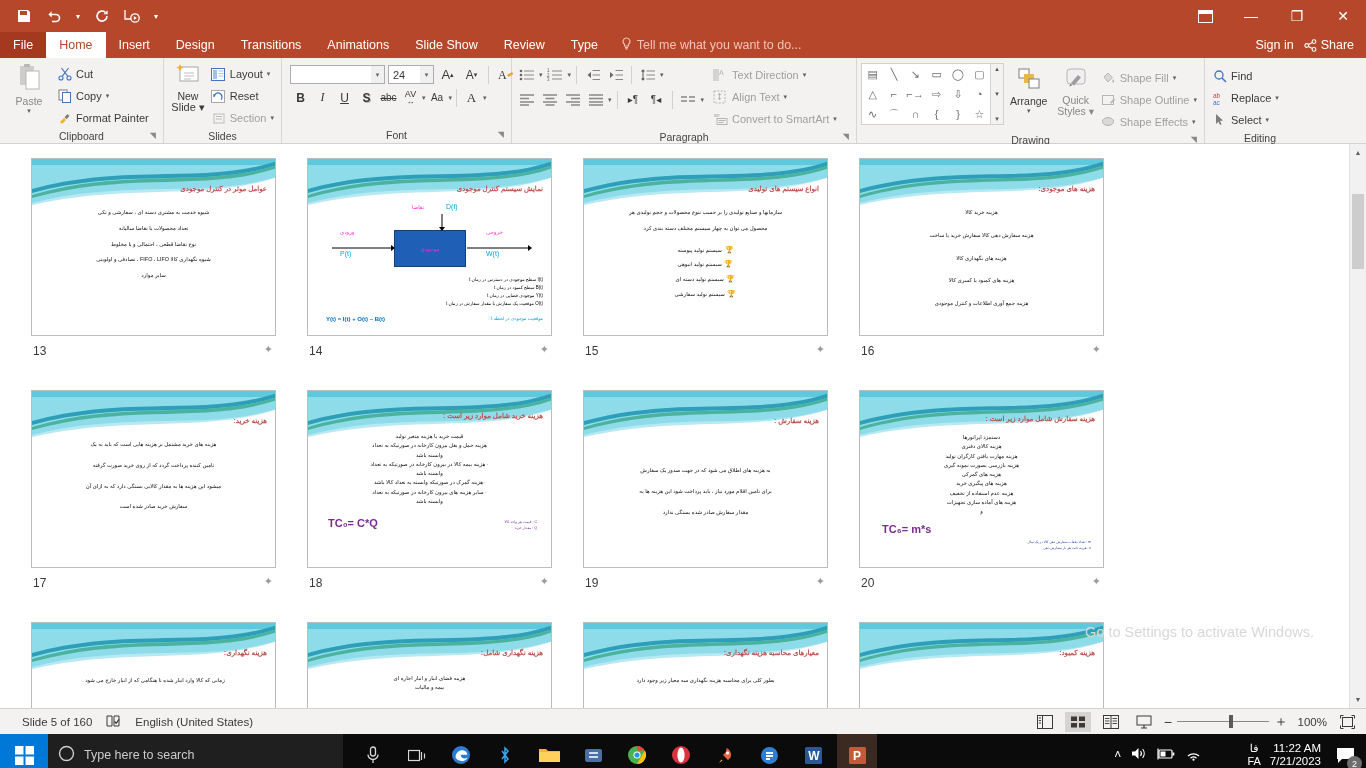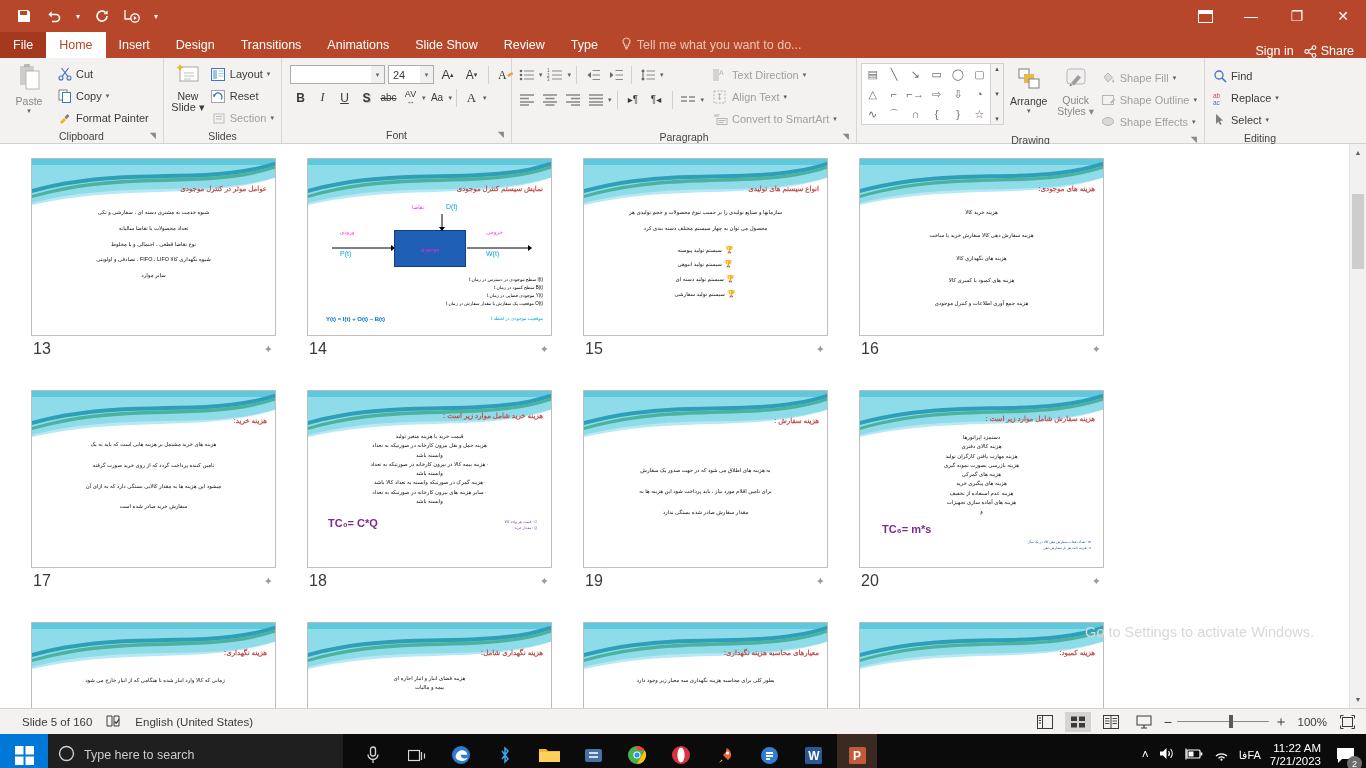--- a/index.html
+++ b/index.html
@@ -28,21 +28,21 @@
     direction:rtl; unicode-bidi:plaintext;
   }
   .win-ctrls{ margin-left:auto; display:flex; height:32px; z-index:3;}
   .win-ctrls div{
     width:46px;height:32px;display:flex;align-items:center;justify-content:center;
     color:#fff;font-size:14px;
   }
 
   
   .tabsrow{
-    height:26px; background:#b7472a; display:flex; align-items:flex-end;
+    height:26px; background:#b7472a; display:flex; align-items:center;
     position:relative;
   }
   .tab{
     padding:0 13px; height:26px; line-height:26px; font-size:12.5px;
     color:#fff; cursor:default; white-space:nowrap;
   }
   .tab.file{ background:#a5391f; }
   .tab.active{ background:#ffffff; color:#b7472a; }
   .tellme{
     display:flex;align-items:center;gap:5px;height:26px;
@@ -137,21 +137,21 @@
     text-align:center; color:#0f0f0f;
   }
   .bline{ font-size:5.4px; line-height:1.25; margin-bottom:9px; white-space:nowrap; }
   .bline.tight{ margin-bottom:2.5px; }
   .bullet-ico{ color:#e8a33d; font-size:7px; margin-left:3px; }
   .formula{
     color:#7b2b8f; font-size:11px; font-weight:bold; direction:ltr;
     display:inline-block;
   }
   .caption{
-    position:absolute; bottom:-22px; left:2px; font-size:16px; color:#3b3a39;
+    position:absolute; bottom:-22px; left:2px; font-size:12px; color:#3b3a39;
   }
   .star{
     position:absolute; bottom:-20px; right:3px; font-size:11px; color:#9a9a9a;
   }
 
   
   .vscroll{
     position:absolute; right:0; top:0; bottom:0; width:17px; background:#f1f1f1;
     border-left:1px solid #e0e0e0;
   }
@@ -182,21 +182,21 @@
   .startbtn{width:48px;height:42px;display:flex;align-items:center;justify-content:center;background:#0078d7;}
   .searchbox{
     width:295px;height:42px;background:#1f1f1f;display:flex;align-items:center;gap:9px;
     padding:0 10px;font-size:12.5px;color:#cccccc;
   }
   .tb-icons{display:flex;align-items:center;gap:4px;padding-left:10px;}
   .tb-ico{width:40px;height:42px;display:flex;align-items:center;justify-content:center;font-size:17px;position:relative;}
   .tb-ico.run::after{content:"";position:absolute;bottom:1px;left:9px;right:9px;height:2px;background:#6fb3e0;}
   .tray{margin-left:auto;display:flex;align-items:center;gap:9px;padding-right:6px;font-size:12px;}
   .clock{display:flex;flex-direction:column;align-items:flex-end;line-height:13px;font-size:11.5px;}
-  .langbox{display:flex;flex-direction:row;align-items:center;line-height:13px;font-size:11px;}
+  .langbox{display:flex;flex-direction:column;align-items:center;line-height:13px;font-size:11px;margin-left:36px;}
   .notif{position:relative;width:30px;height:30px;display:flex;align-items:center;justify-content:center;}
   .badge{
     position:absolute;right:-2px;bottom:-1px;width:15px;height:15px;border-radius:50%;
     background:#6d6d6d;color:#fff;font-size:9px;display:flex;align-items:center;justify-content:center;
   }
 
   
   .watermark{
     position:absolute; right:52px; top:478px; color:#d8d8d8; z-index:6;
     text-align:left; pointer-events:none;

